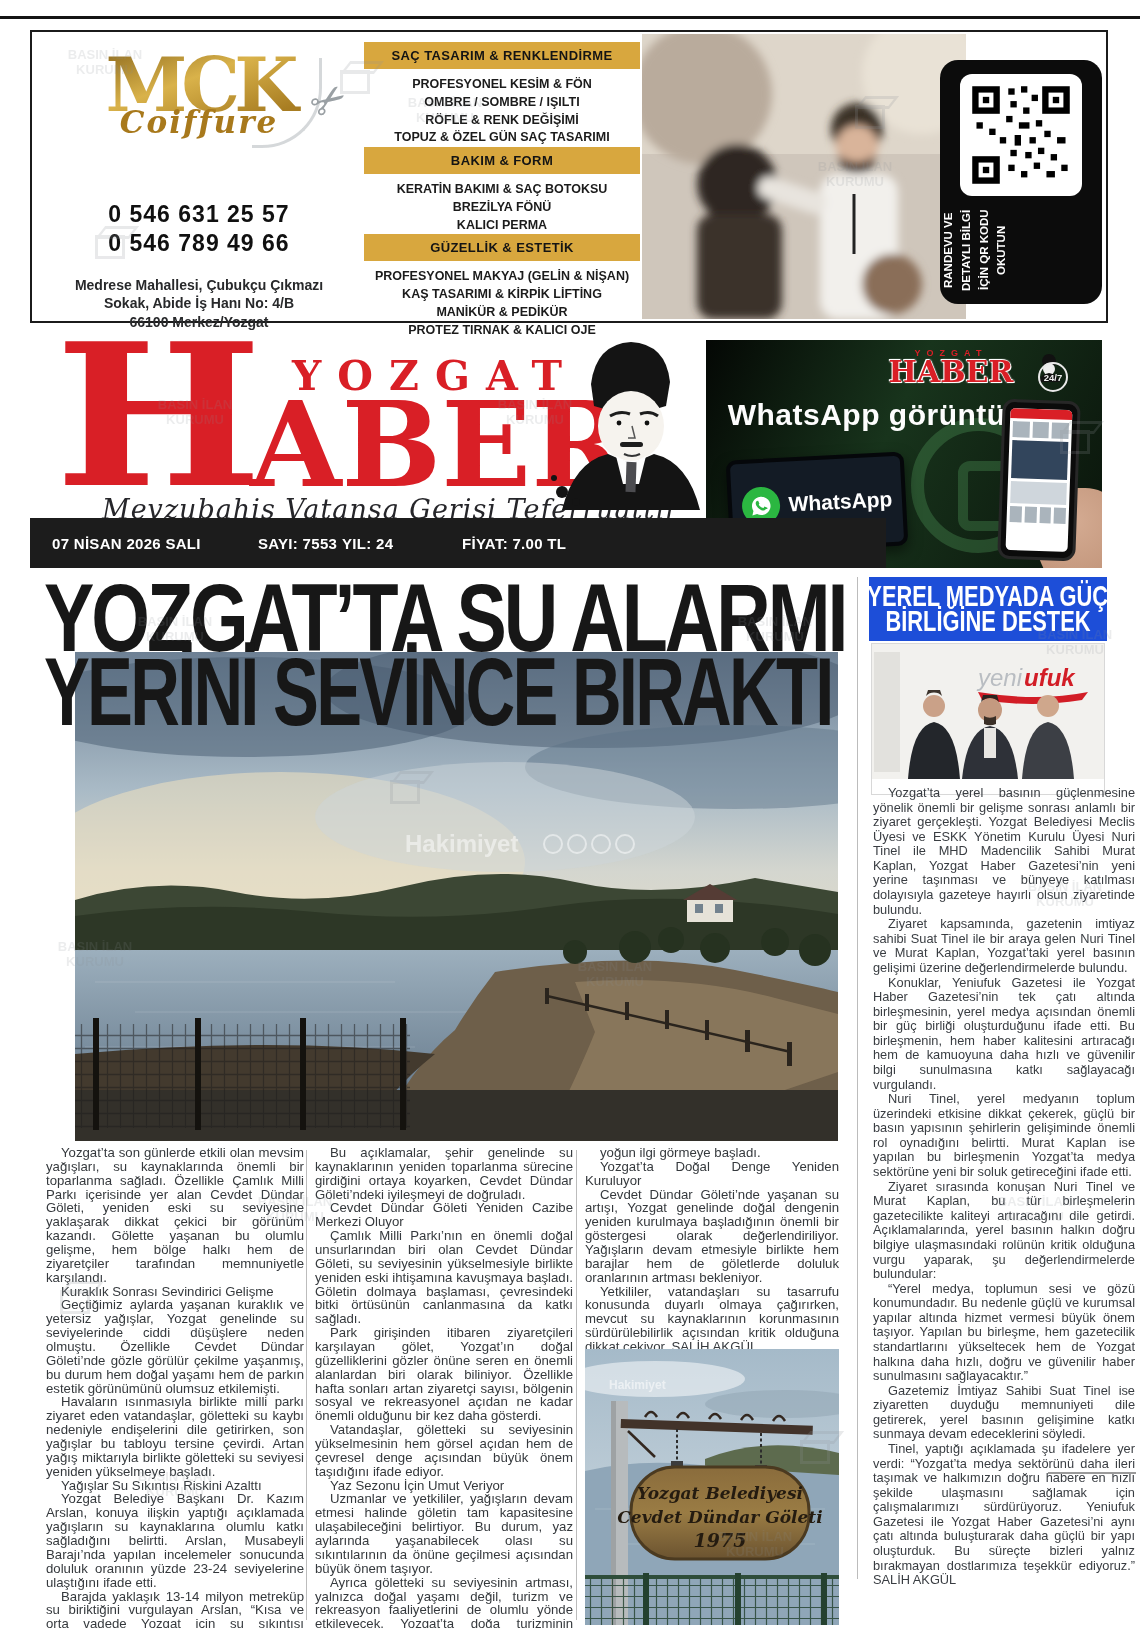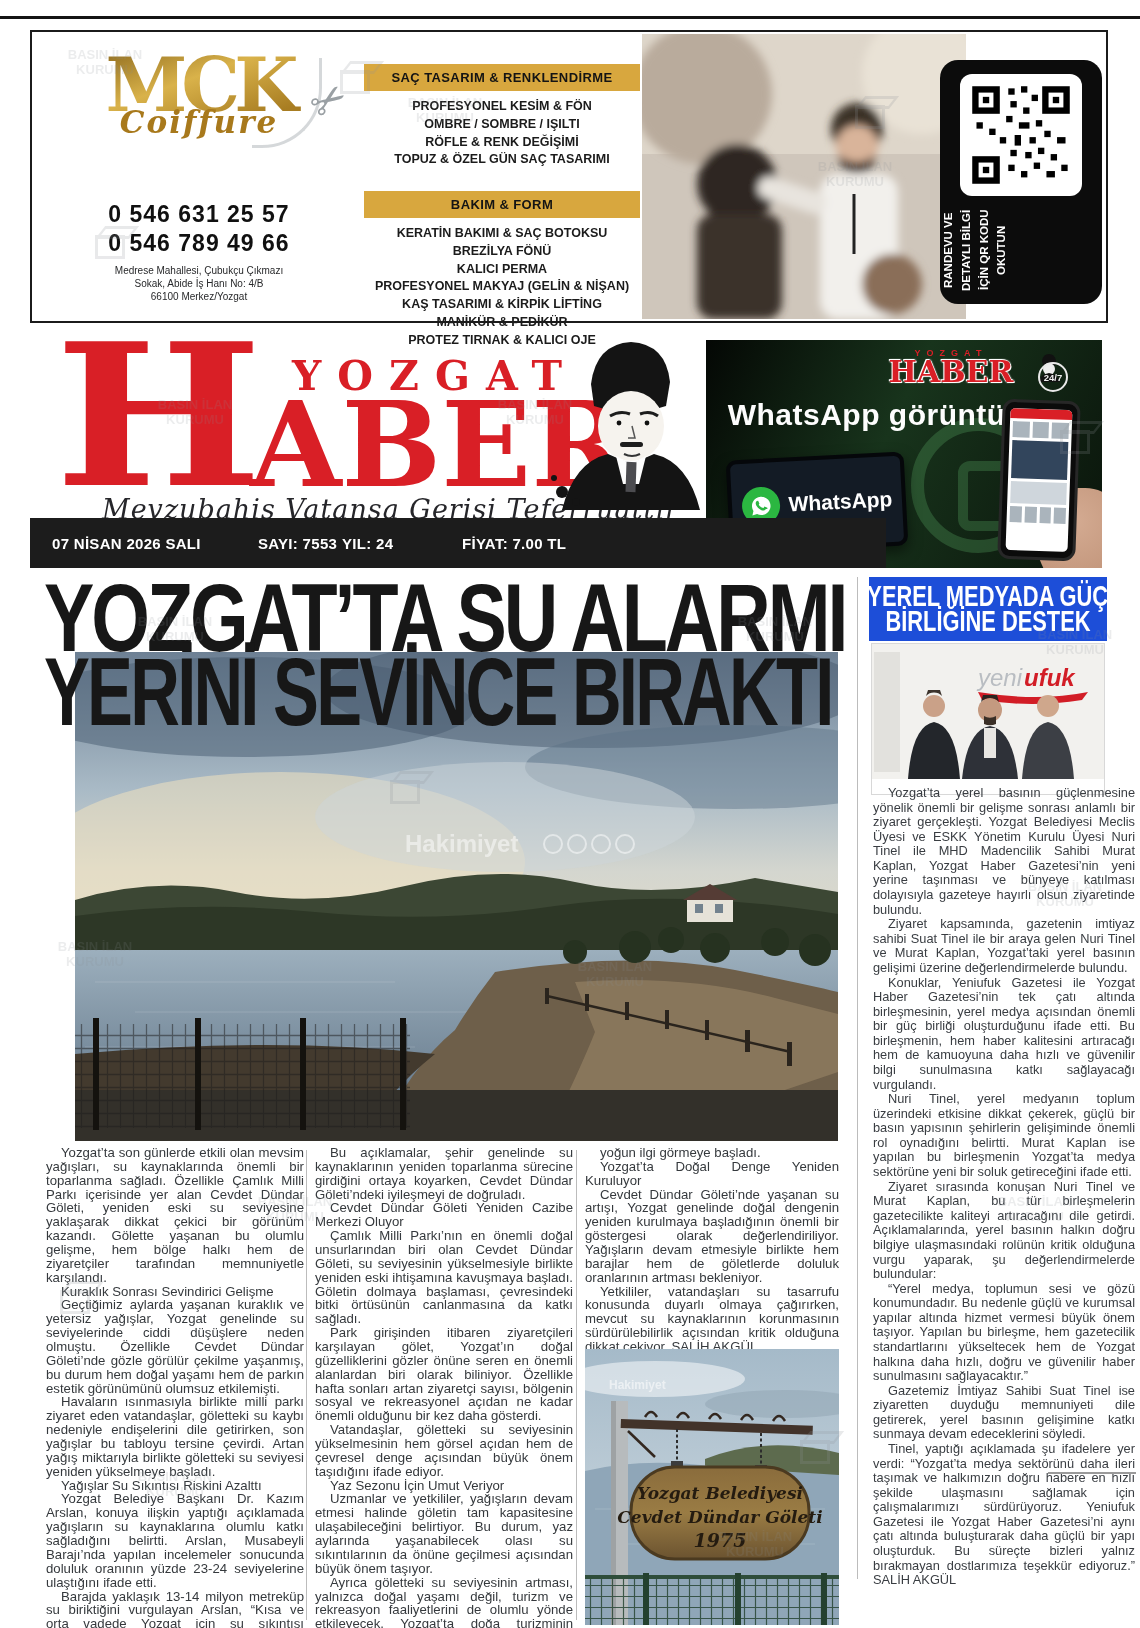--- a/index.html
+++ b/index.html
@@ -24,25 +24,25 @@
   .mck-initials{font-family:"DejaVu Serif",serif;font-weight:bold;font-size:74px;line-height:1;
       background:linear-gradient(160deg,#8a671c 10%,#d9b24a 45%,#a87d22 80%);
       -webkit-background-clip:text;background-clip:text;color:transparent;letter-spacing:-6px;}
   .mck-script{font-family:"DejaVu Serif",serif;font-style:italic;font-weight:bold;font-size:31px;
       color:#a8791c;margin-top:-18px;letter-spacing:2px;}
   .mck-scissors{position:absolute;right:6px;top:28px;font-size:42px;color:#9aa0a4;transform:rotate(-35deg);}
   .mck-hair{position:absolute;right:30px;top:10px;width:70px;height:90px;border-right:3px solid #c4c8cb;
       border-bottom:3px solid #c4c8cb;border-radius:0 0 60px 0;opacity:.7;}
   .mck-phones{position:absolute;left:14px;top:168px;width:306px;text-align:center;
       font-weight:bold;font-size:23px;line-height:1.28;color:#101010;letter-spacing:1px;}
-  .mck-address{position:absolute;left:14px;top:232px;width:306px;text-align:center;
-      font-size:10px;line-height:1.32;color:#28292b;font-weight:400;}
+  .mck-address{position:absolute;left:14px;top:244px;width:306px;text-align:center;
+      font-size:14px;line-height:1.32;color:#28292b;font-weight:700;}
   .svc{position:absolute;left:332px;top:10px;width:276px;text-align:center;}
   .svc-header{background:#d8a73e;color:#141414;font-weight:bold;font-size:13px;
-      padding:6px 4px;margin:22px 0 7px;letter-spacing:.4px;}
+      padding:6px 4px;margin:0 0 7px;letter-spacing:.4px;}
   .svc-items p{margin:0;font-size:12.5px;font-weight:bold;line-height:1.42;color:#1b1b1b;}
   .salon-photo{position:absolute;left:610px;top:2px;width:324px;height:285px;overflow:hidden;}
   .qr-card{position:absolute;left:908px;top:28px;width:162px;height:244px;background:#0c0c0c;border-radius:18px;}
   .qr-white{position:absolute;left:20px;top:14px;width:122px;height:122px;background:#fff;border-radius:12px;padding:8px;}
   .qr-note{position:absolute;left:0;top:142px;width:162px;height:96px;color:#fff;font-weight:bold;
       font-size:11.5px;line-height:1.55;text-align:center;writing-mode:vertical-rl;transform:rotate(180deg);}
 
   
   .mast-h{position:absolute;left:55px;top:336px;font-family:"DejaVu Serif",serif;font-weight:bold;
       font-size:196px;line-height:.82;color:#d91f26;transform:scaleX(1.12);transform-origin:left top;z-index:2;}
@@ -223,20 +223,21 @@
           <p data-name="paragraph">OMBRE / SOMBRE / IŞILTI</p>
           <p data-name="paragraph">RÖFLE &amp; RENK DEĞİŞİMİ</p>
           <p data-name="paragraph">TOPUZ &amp; ÖZEL GÜN SAÇ TASARIMI</p>
         </div>
       <div class="svc-header" data-name="service-section-header">BAKIM &amp; FORM</div>
       <div class="svc-items" data-name="service-section-items">
           <p data-name="paragraph">KERATİN BAKIMI &amp; SAÇ BOTOKSU</p>
           <p data-name="paragraph">BREZİLYA FÖNÜ</p>
           <p data-name="paragraph">KALICI PERMA</p>
         </div>
+      <div class="svc-header" data-name="service-section-header">GÜZELLİK &amp; ESTETİK</div>
       <div class="svc-items" data-name="service-section-items">
           <p data-name="paragraph">PROFESYONEL MAKYAJ (GELİN &amp; NİŞAN)</p>
           <p data-name="paragraph">KAŞ TASARIMI &amp; KİRPİK LİFTİNG</p>
           <p data-name="paragraph">MANİKÜR &amp; PEDİKÜR</p>
           <p data-name="paragraph">PROTEZ TIRNAK &amp; KALICI OJE</p>
         </div>
     </div>
     <div class="salon-photo" data-name="salon-photo">
       <svg width="324" height="285" viewBox="0 0 324 285">
         <defs>

